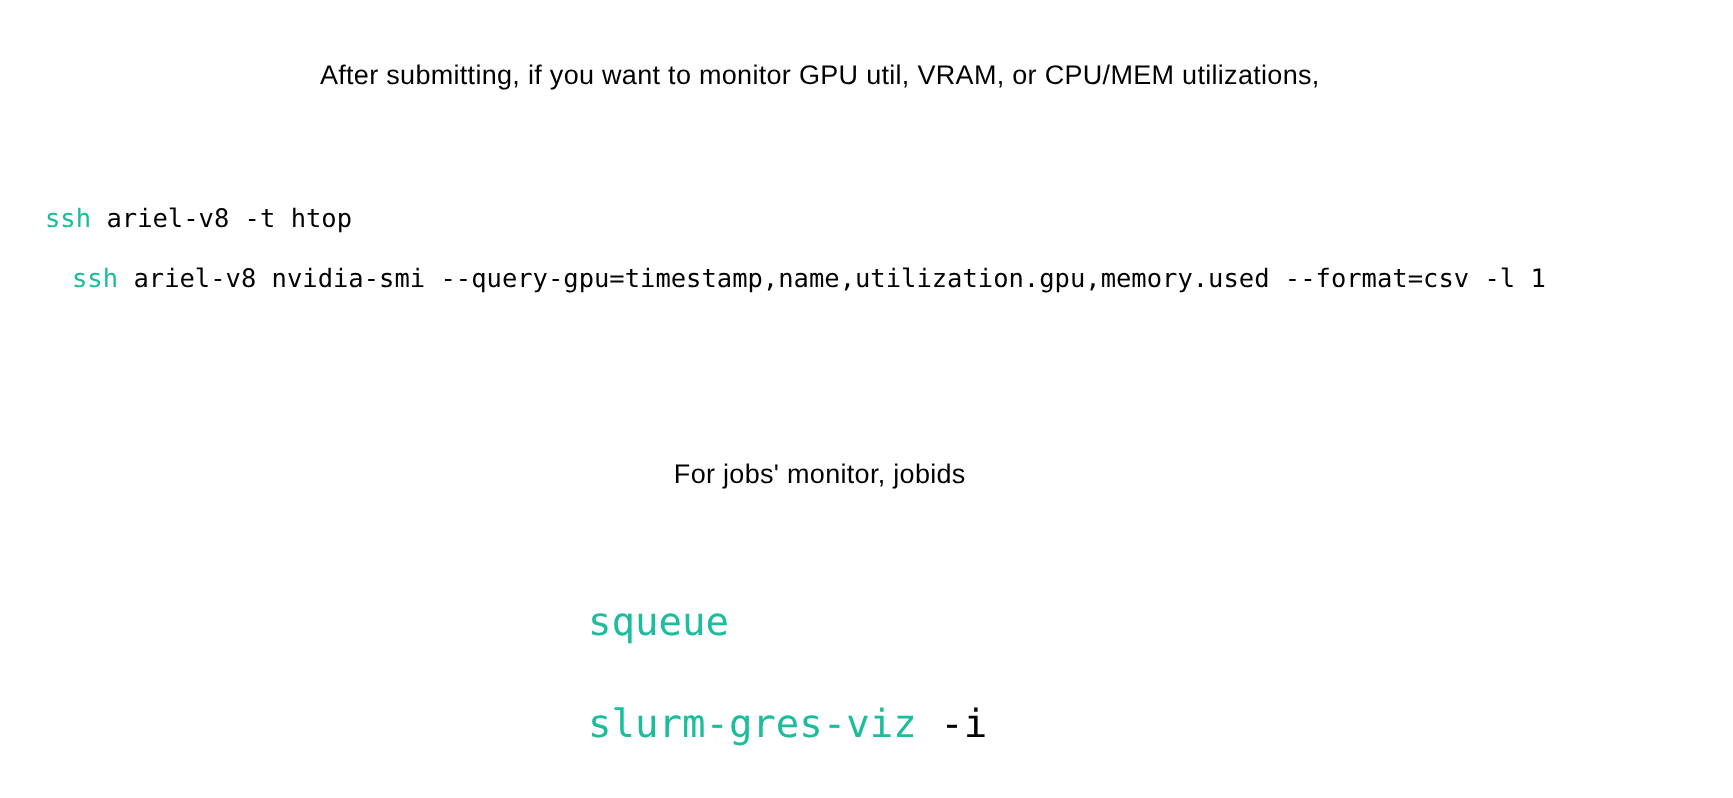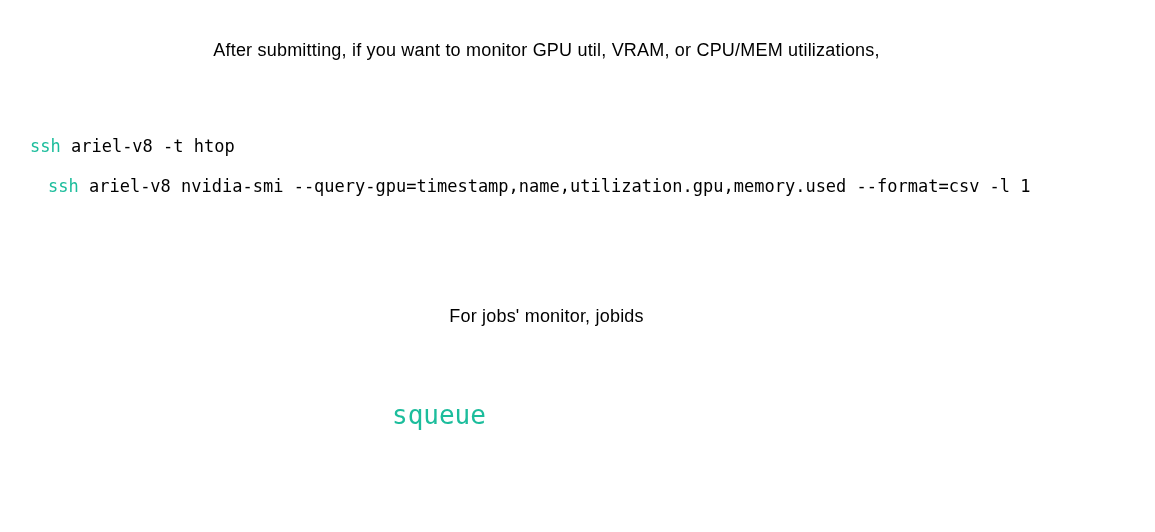--- a/index.html
+++ b/index.html
@@ -60,14 +60,15 @@
   <div class="centered-text intro-text">After submitting, if you want to monitor GPU util, VRAM, or CPU/MEM utilizations,</div>
 
   <div class="code-line code-small-1"><span class="kw">ssh</span><span> ariel-v8 -t htop</span></div>
 
   <div class="code-line code-small-2"><span class="kw">ssh</span><span> ariel-v8 nvidia-smi --query-gpu=timestamp,name,utilization.gpu,memory.used --format=csv -l 1</span></div>
 
   <div class="centered-text jobs-heading">For jobs' monitor, jobids</div>
 
   <div class="code-line code-big code-big-1"><span class="kw">squeue</span><span></span></div>
 
+  <div class="code-line code-big code-big-2"><span class="kw">slurm-gres-viz</span><span> -i</span></div>
 
 </div>
 
 </body></html>

